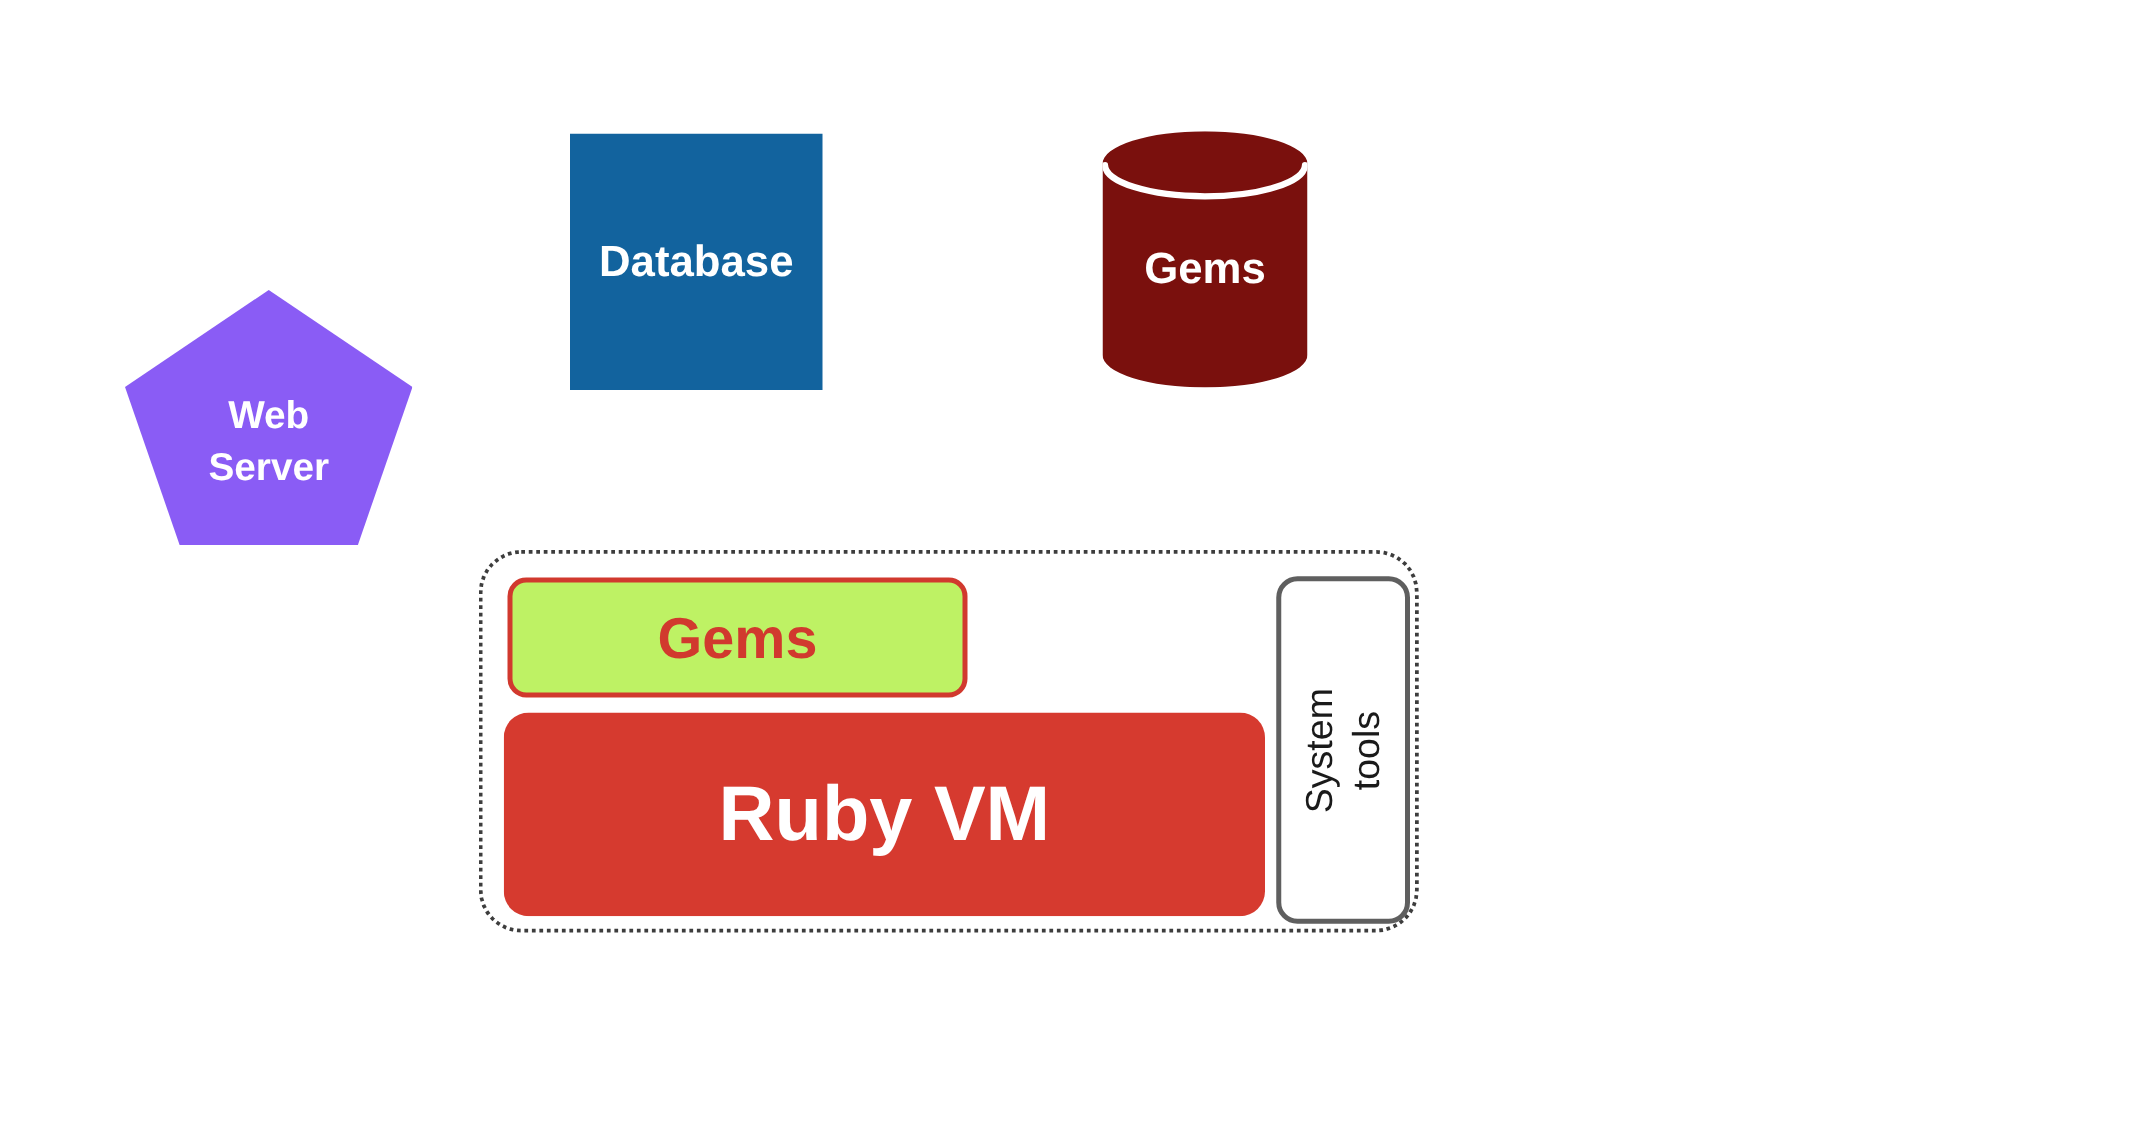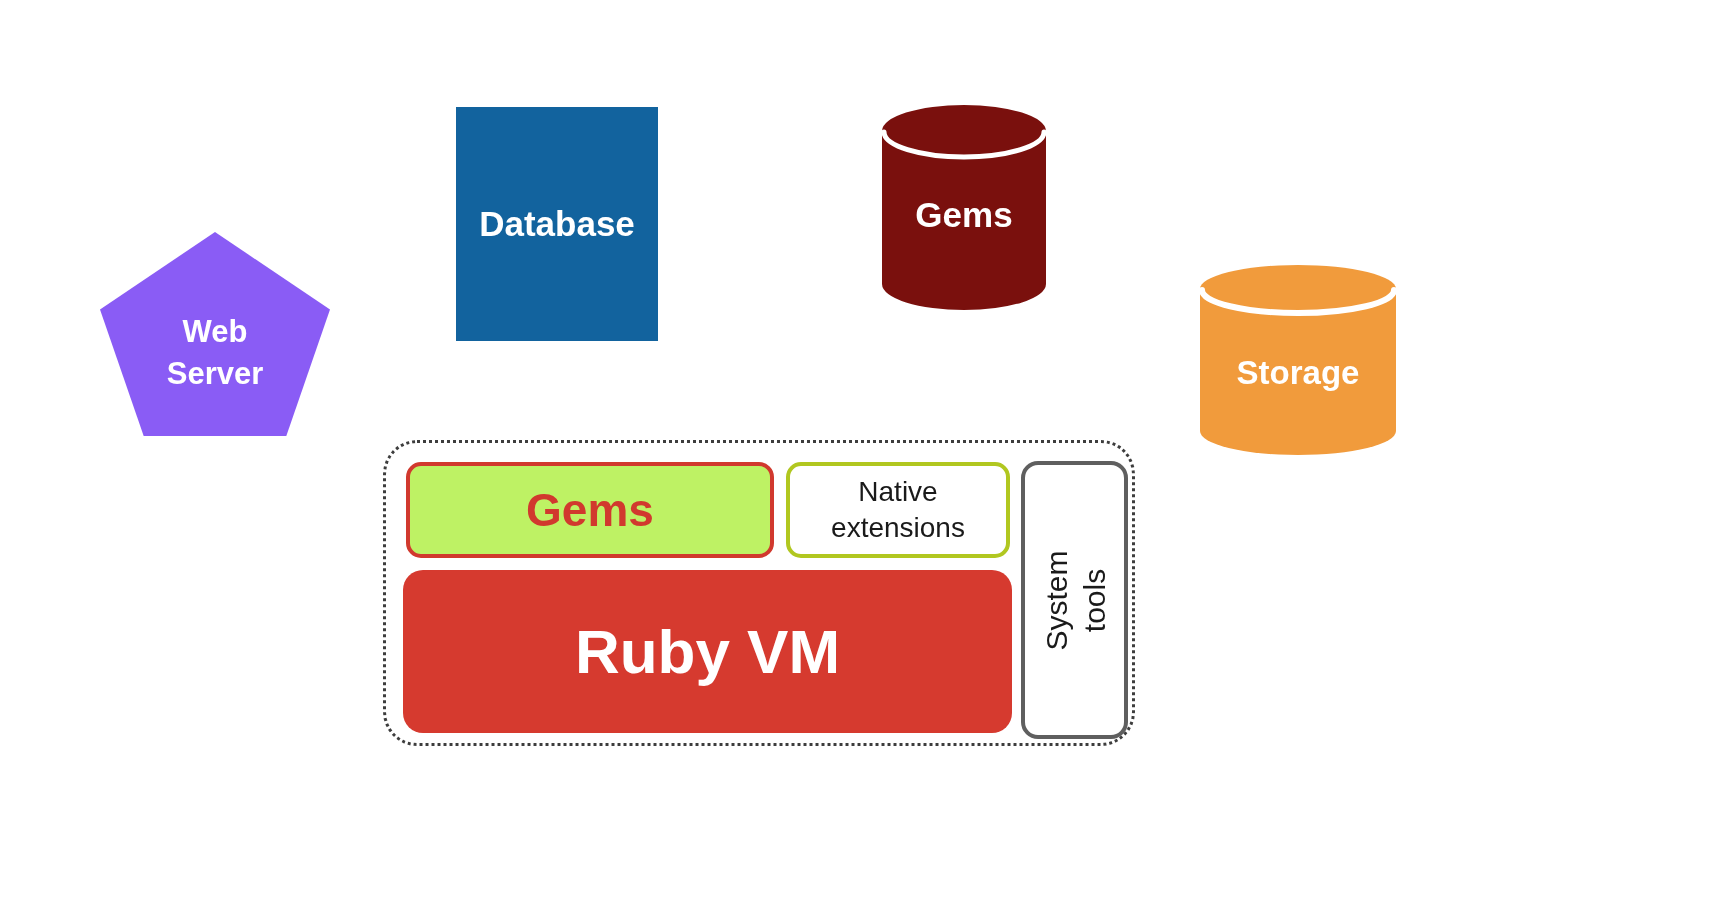--- a/index.html
+++ b/index.html
@@ -31,21 +31,21 @@
   .pentagon .node-label {
     padding-top: 38px;
     width: 130px;
     font-size: 31px;
     font-weight: 700;
     line-height: 1.35;
   }
 
   
   .rect-db {
-    left: 456px; top: 107px; width: 202px; height: 234px;
+    left: 456px; top: 107px; width: 202px; height: 205px;
   }
   .rect-db .node-label { font-size: 35px; font-weight: 700; }
 
   
   .cyl { display: block; }
   .cyl svg { position: absolute; left: 0; top: 0; width: 100%; height: 100%; }
   .cyl .node-label {
     position: absolute; left: 0; right: 0; top: 0; bottom: 0;
     display: flex; align-items: center; justify-content: center;
     font-weight: 700;
@@ -118,37 +118,27 @@
   </div>
 
   <div class="abs cyl cyl-queue">
     <svg viewBox="0 0 164 205" preserveAspectRatio="none">
       <path d="M0 26 A82 26 0 0 1 164 26 L164 179 A82 26 0 0 1 0 179 Z" stroke="none" fill="#7a100d"></path>
       <path d="M2 27 A80 25 0 0 0 162 27" fill="none" stroke="#ffffff" stroke-width="5" stroke-linecap="round"></path>
     </svg>
     <div class="node-label" style="color: rgb(255, 255, 255);">Gems</div>
   </div>
 
-  <div class="abs cyl cyl-storage">
-    <svg viewBox="0 0 196 190" preserveAspectRatio="none">
-      <path d="M0 24 A98 24 0 0 1 196 24 L196 166 A98 24 0 0 1 0 166 Z" stroke="none" fill="#f19b3c"></path>
-      <path d="M2 25 A96 23 0 0 0 194 25" fill="none" stroke="#ffffff" stroke-width="6" stroke-linecap="round"></path>
-    </svg>
-    <div class="node-label" style="color: rgb(255, 255, 255);">Storage</div>
-  </div>
 
   <div class="abs runtime-group" style="border-color: rgb(61, 61, 61);"></div>
 
   <div class="abs node inner-box gems-box" style="background: #bef264; border-color: rgb(209, 57, 46);">
     <div class="node-label" style="color: rgb(209, 57, 46);">Gems</div>
   </div>
 
-  <div class="abs node inner-box native-box" style="background: rgb(255, 255, 255); border-color: rgb(177, 199, 32);">
-    <div class="node-label" style="color: rgb(26, 26, 26);">Native extensions</div>
-  </div>
 
   <div class="abs node inner-box rubyvm-box" style="background: rgb(214, 58, 47);">
     <div class="node-label" style="color: rgb(255, 255, 255);">Ruby VM</div>
   </div>
 
   <div class="abs node inner-box systools-box" style="background: rgb(255, 255, 255); border-color: rgb(95, 95, 95);">
     <div class="node-label" style="color: rgb(26, 26, 26);">System tools</div>
   </div>
 
 </div>

